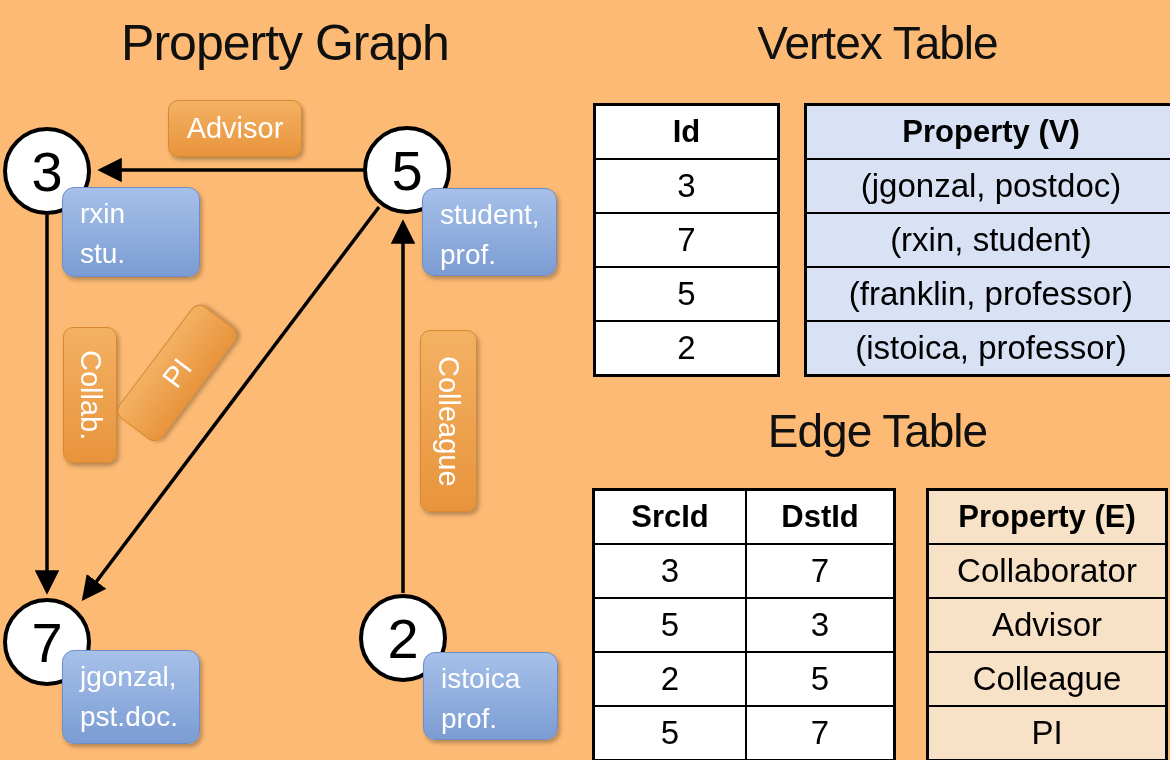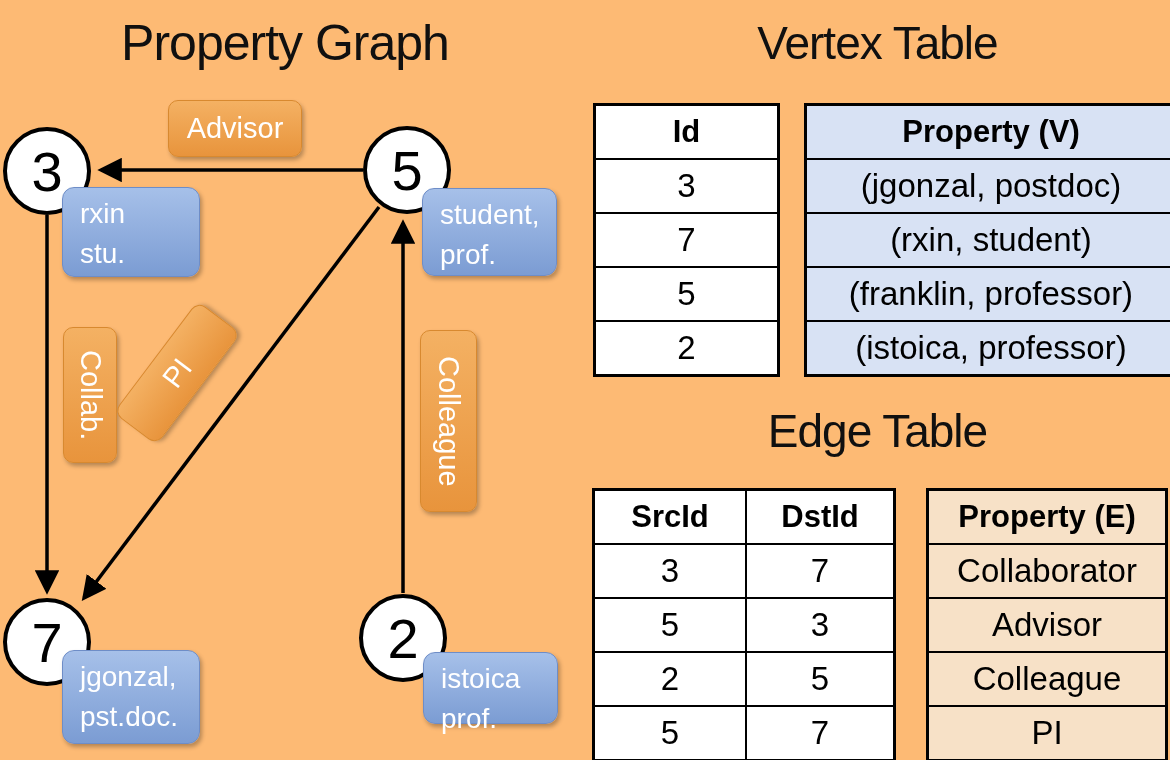--- a/index.html
+++ b/index.html
@@ -103,21 +103,21 @@
     <div>stu.</div>
   </div>
   <div class="vprop" style="left:422px; top:188px; width:135px; height:88px;">
     <div>student,</div>
     <div>prof.</div>
   </div>
   <div class="vprop" style="left:62px; top:650px; width:138px; height:94px;">
     <div>jgonzal,</div>
     <div>pst.doc.</div>
   </div>
-  <div class="vprop" style="left:423px; top:652px; width:135px; height:72px;">
+  <div class="vprop" style="left:423px; top:652px; width:135px; height:88px;">
     <div>istoica</div>
     <div>prof.</div>
   </div>
 
   <div class="big-title" style="left:593px; width:569px; top:16px; font-size:46px;">Vertex Table</div>
 
   <div class="tbl-group" style="left:593px; top:103px; gap:24px;">
     <table class="tbl" style="width:187px;">
       <tbody>
           <tr>

